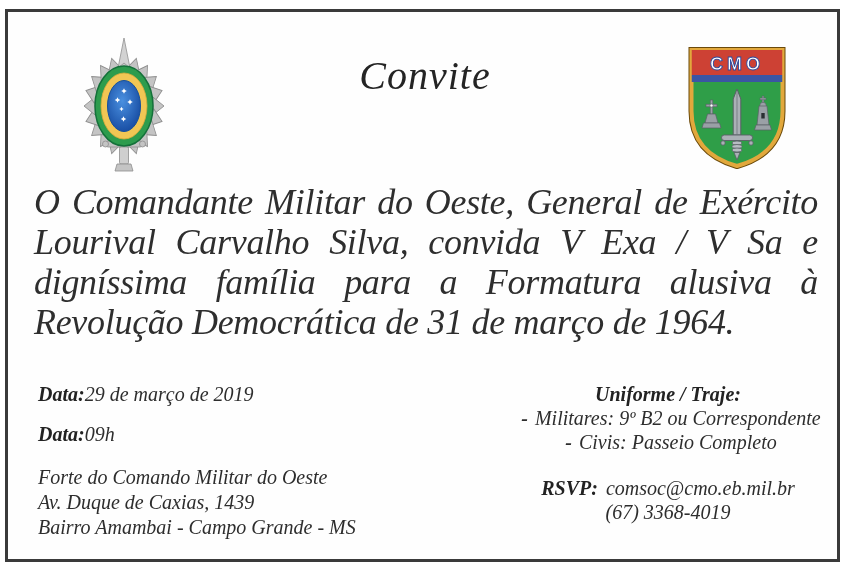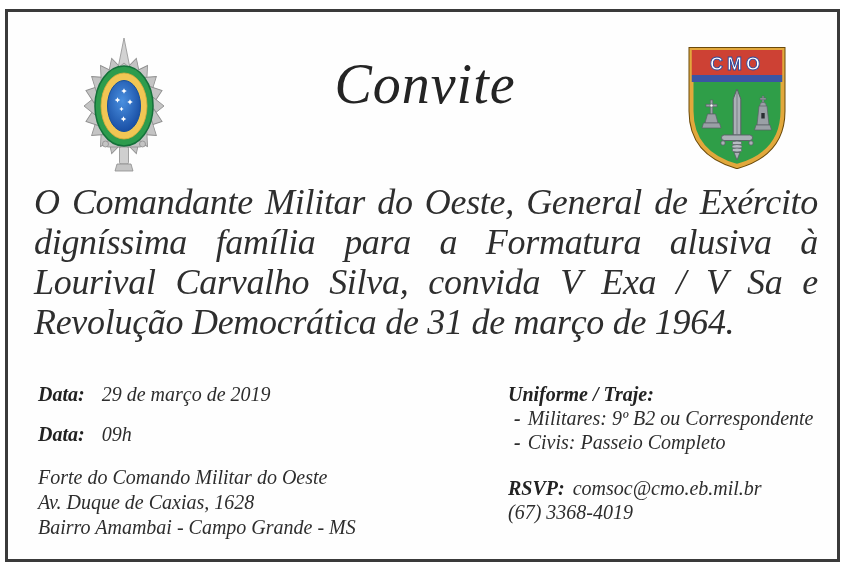--- a/index.html
+++ b/index.html
@@ -1,30 +1,30 @@
 <!DOCTYPE html>
 <html><head>
 <meta charset="utf-8">
 <style>
   html,body{margin:0;padding:0;background:#fff;}
   .stage{position:relative;width:850px;height:575px;background:#ffffff;overflow:hidden;
          font-family:"Liberation Serif","DejaVu Serif",serif;font-style:italic;color:#2d2d2d;}
   .frame{position:absolute;left:5px;top:9px;right:10px;bottom:13px;border:3px solid #3a3a3a;background:#fefefe;}
   .army-emblem{position:absolute;left:73px;top:36px;width:102px;height:140px;}
   .cmo-shield{position:absolute;left:684px;top:47px;width:106px;height:124px;}
-  .title{position:absolute;left:0;right:0;top:52px;text-align:center;font-size:56px;color:#242424;letter-spacing:1px;}
+  .title{position:absolute;left:0;right:0;top:52px;text-align:center;font-size:40px;color:#242424;letter-spacing:1px;}
   .para{position:absolute;left:34px;right:32px;top:182px;font-size:36px;line-height:40px;letter-spacing:-0.3px;color:#2e2e2e;}
   .pline{white-space:nowrap;}
   .pline.just{white-space:normal;text-align:justify;text-align-last:justify;}
   .col-left{position:absolute;left:38px;top:382px;width:450px;font-size:20px;line-height:24px;}
-  .col-right{position:absolute;left:508px;top:382px;width:320px;font-size:20px;line-height:24px;}
+  .col-right{position:absolute;left:508px;top:382px;width:320px;font-size:20px;line-height:24px;text-align:center;}
   .lbl{font-weight:700;color:#222;}
   .row{margin-bottom:16px;display:flex;}
   .row.hora{margin-bottom:19px;}
-  .row .lbl{margin-right:17px;flex:none;font-family:Liberation Serif, serif;}
+  .row .lbl{margin-right:0;flex:none;font-family:Liberation Serif, serif;}
   .locv div{margin-bottom:1px;}
   .item{padding-left:6px;}
   .item .dash{font-weight:700;margin-right:7px;}
   .rsvp{margin-top:22px;}
   .rsvp .lbl{margin-right:8px;}
 </style>
 </head>
 <body>
 
 <div class="stage">
@@ -112,38 +112,38 @@
     <rect x="77.6" y="49" width="1.8" height="7" fill="#9aa0a6" stroke="#596066" stroke-width="0.5"></rect>
     <rect x="75.5" y="51" width="6" height="1.8" fill="#9aa0a6" stroke="#596066" stroke-width="0.5"></rect>
     <circle cx="78.5" cy="58.5" r="3.2" fill="#9aa0a6" stroke="#596066" stroke-width="0.6"></circle>
     <polygon points="74.5,59 82.5,59 84.5,78 72.5,78" fill="#9aa0a6" stroke="#596066" stroke-width="0.7"></polygon>
     <rect x="76.8" y="66" width="3.4" height="5.5" fill="#2b2f33"></rect>
     <polygon points="71.5,78 85.5,78 87,83 70,83" fill="#9aa0a6" stroke="#596066" stroke-width="0.7"></polygon>
   </svg>
 
   <div class="para">
     <div class="pline just">O Comandante Militar do Oeste, General de Exército</div>
+    <div class="pline just">Lourival Carvalho Silva, convida V Exa / V Sa e</div>
     <div class="pline just">digníssima família para a Formatura alusiva à</div>
-    <div class="pline just">Lourival Carvalho Silva, convida V Exa / V Sa e</div>
     <div class="pline">Revolução Democrática de 31 de março de 1964.</div>
   </div>
 
   <div class="col-left">
     <div class="row">
       <span class="lbl">Data:</span>
       <span>29 de março de 2019</span>
     </div>
     <div class="row hora">
       <span class="lbl">Data:</span>
       <span>09h</span>
     </div>
     <div class="row">
       <div class="locv">
         <div>Forte do Comando Militar do Oeste</div>
-        <div>Av. Duque de Caxias, 1628</div>
+        <div>Av. Duque de Caxias, 1439</div>
         <div>Bairro Amambai - Campo Grande - MS</div>
       </div>
     </div>
   </div>
 
   <div class="col-right">
     <div class="lbl">Uniforme / Traje:</div>
     <div class="item">
       <span class="dash">-</span><span>Militares: 9º B2 ou Correspondente</span>
     </div>

